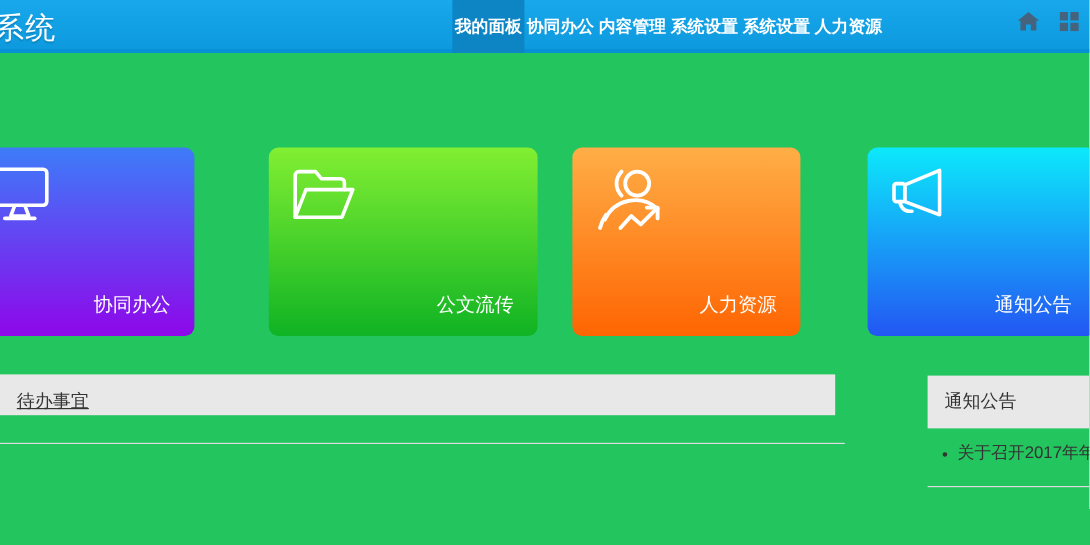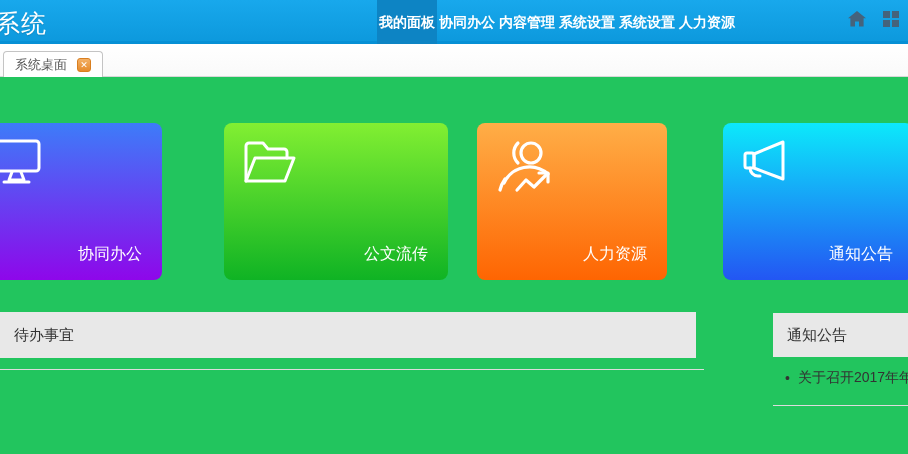--- a/index.html
+++ b/index.html
@@ -40,23 +40,23 @@
   .tile-oa     { left:-26px; width:188px; background:linear-gradient(180deg,#3d7cf9,#8e07ea); }
   .tile-doc    { left:224px; width:224px; background:linear-gradient(180deg,#82ef32,#0fb324); }
   .tile-hr     { left:477px; width:190px; background:linear-gradient(180deg,#ffae47,#fe6502); }
   .tile-notice { left:723px; width:190px; background:linear-gradient(180deg,#0ce9fb,#2356f3); }
   .tile-label { position:absolute; right:20px; bottom:15px; color:#fff; font-size:16px;
                 white-space:nowrap; }
   .tile-icon { position:absolute; left:18px; top:16px; }
   .tile-icon svg { display:block; }
 
   
-  .todo-header { position:absolute; left:0; top:312px; width:696px; height:46px;
+  .todo-header { position:absolute; left:0; top:312px; width:696px; height:34px;
                  background:#e8e8e8; line-height:46px; padding-left:14px;
-                 font-size:15px; color:#333; }
+                 font-size:15px; color:#333;text-decoration:underline; }
   .todo-divider { position:absolute; left:0; top:369px; width:704px; height:1px;
                   background:#dcdcdc; }
   .notice-header { position:absolute; left:773px; top:313px; right:0; height:44px;
                    background:#e8e8e8; line-height:44px; padding-left:14px;
                    font-size:15px; color:#333; }
   .notice-item { position:absolute; left:773px; top:363px; right:0; height:30px;
                  display:flex; align-items:center; padding-left:12px;
                  font-size:14px; color:#333; cursor:pointer; white-space:nowrap; overflow:hidden; }
   .notice-bullet { margin-right:8px; font-size:14px; color:#333; }
   .notice-divider { position:absolute; left:773px; top:405px; right:0; height:1px;
@@ -88,26 +88,20 @@
           <rect x="0" y="0" width="7" height="7" fill="#45637c"></rect>
           <rect x="9" y="0" width="7" height="7" fill="#45637c"></rect>
           <rect x="0" y="9" width="7" height="7" fill="#45637c"></rect>
           <rect x="9" y="9" width="7" height="7" fill="#45637c"></rect>
         </svg>
       </span>
     </div>
     <div class="header-bottom-line"></div>
   </div>
 
-  <div class="tabstrip">
-    <div class="tab">
-      <span class="tab-label">系统桌面</span>
-      <span class="tab-close">✕</span>
-    </div>
-  </div>
 
   <div class="tile tile-oa">
     <span class="tile-icon">
       <svg width="52" height="48" viewBox="0 0 52 48" fill="none" stroke="#fff" stroke-width="3" stroke-linecap="round" stroke-linejoin="round">
         <rect x="2" y="2" width="45" height="30" rx="3"></rect>
         <path d="M20 33 L17 41 H32 L29 33"></path>
         <path d="M12 43 H37"></path>
       </svg>
     </span>
     <span class="tile-label">协同办公</span>

